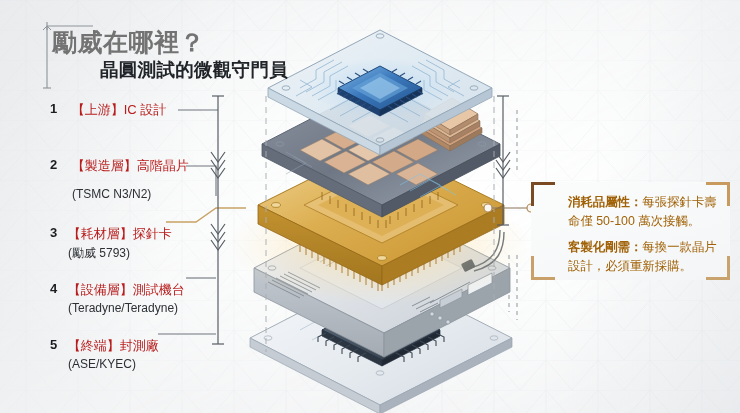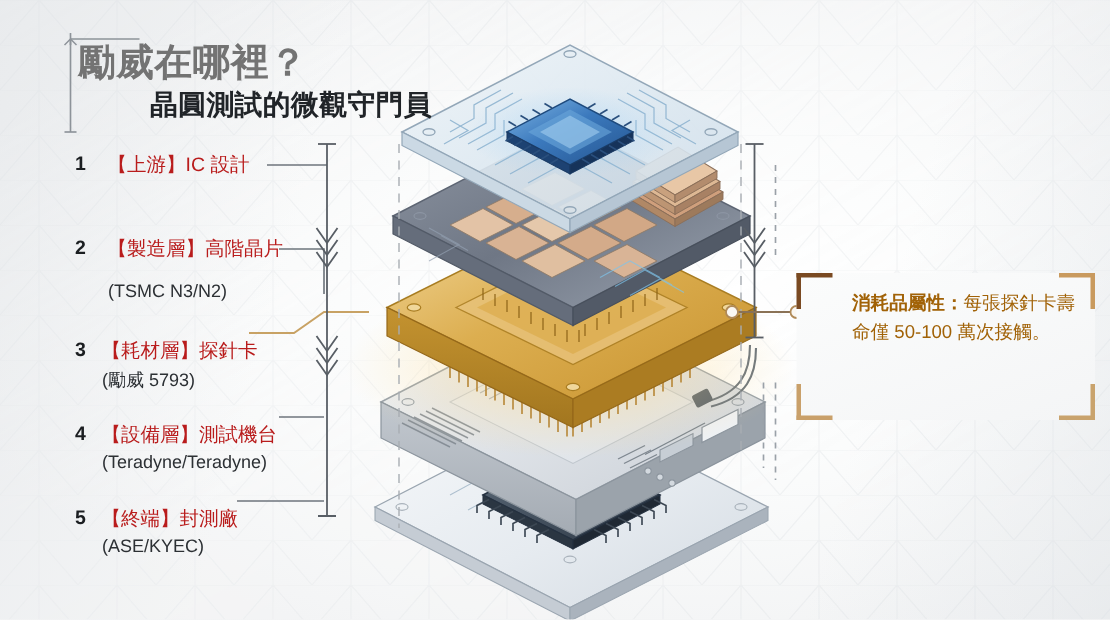--- a/index.html
+++ b/index.html
@@ -519,16 +519,17 @@
   </div>
 
   <div class="callout">
     <div class="callout-bg"></div>
     <div class="cb-corner cb-tl"></div>
     <div class="cb-corner cb-tr"></div>
     <div class="cb-corner cb-bl"></div>
     <div class="cb-corner cb-br"></div>
     <div class="callout-body">
       <p><b>消耗品屬性：</b><span>每張探針卡壽命僅 50-100 萬次接觸。</span></p>
+      <p><b>客製化剛需：</b><span>每換一款晶片設計，必須重新採購。</span></p>
     </div>
   </div>
 
 </div>
 
 </body></html>

